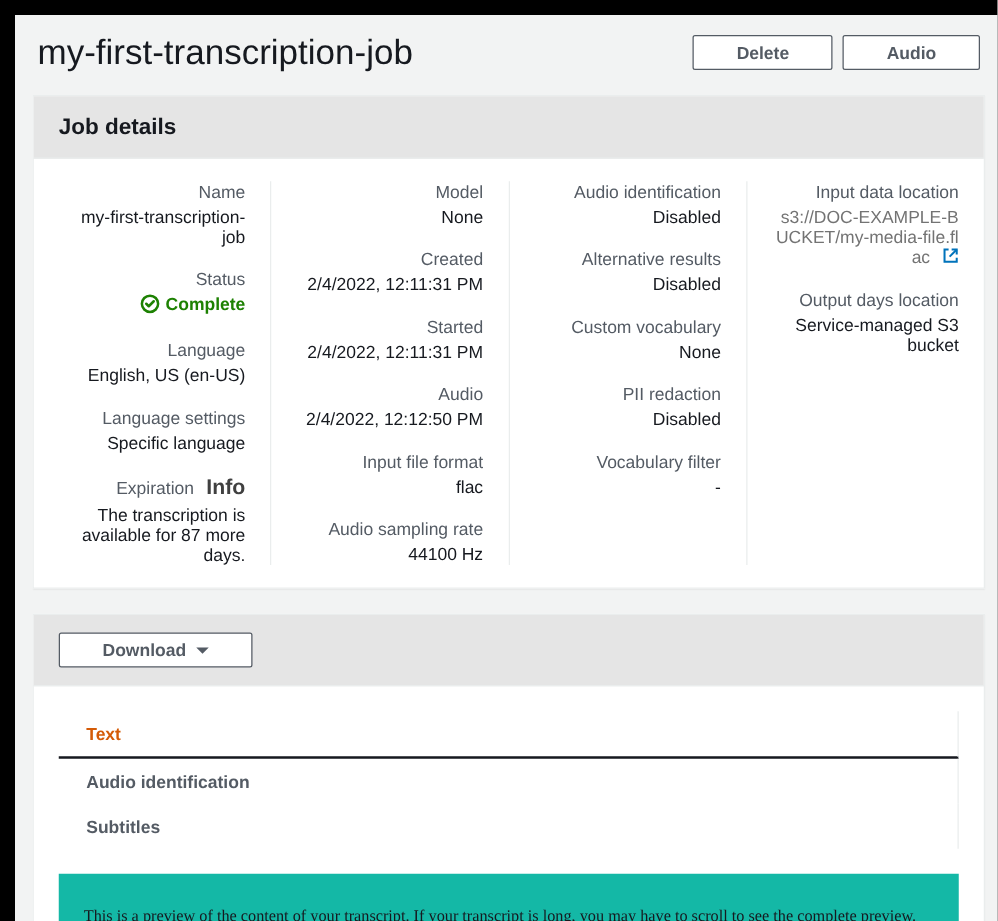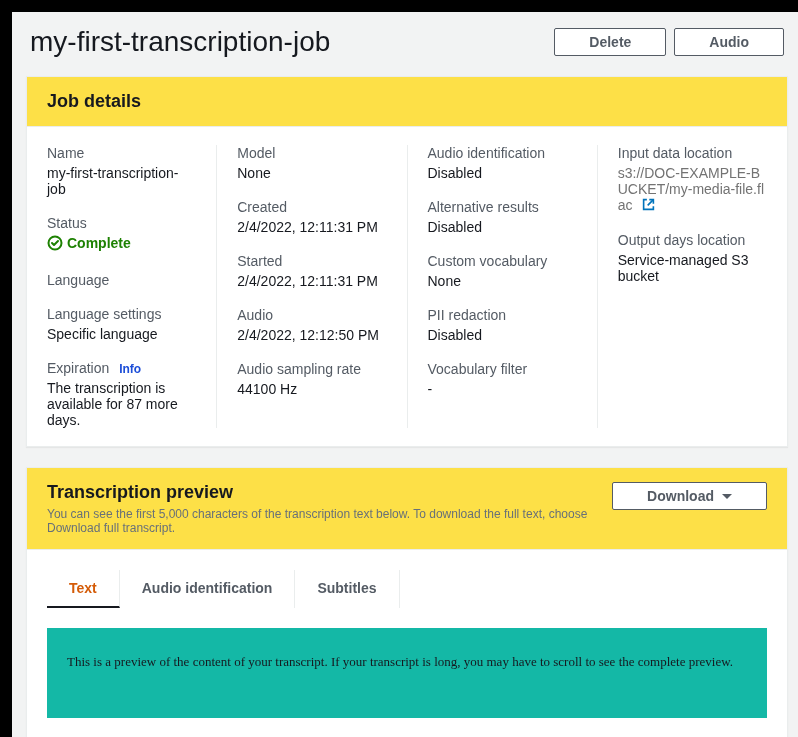--- a/index.html
+++ b/index.html
@@ -46,21 +46,21 @@
     }
     .panel {
       background: #fff;
       margin: 0 14px 20px 14px;
       border: 1px solid #eaeded;
       box-shadow: 0 1px 1px rgba(0,0,0,0.05);
     }
     .panel-header {
       padding: 14px 20px;
       border-bottom: 1px solid #eaeded;
-      background: #fde047;
+      background: #e5e5e5;
     }
     .panel-header h2 {
       font-size: 18px;
       font-weight: 700;
       color: #16191f;
     }
     .panel-subtext {
       font-size: 12px;
       color: #687078;
       margin-top: 4px;
@@ -80,20 +80,21 @@
       border-right: 1px solid #eaeded;
       margin-right: 20px;
     }
     .details-col:last-child {
       border-right: none;
       margin-right: 0;
       padding-right: 0;
     }
     .field {
       margin-bottom: 18px;
+      text-align: right;
     }
     .field:last-child { margin-bottom: 0; }
     .field-label {
       font-size: 14px;
       color: #545b64;
       margin-bottom: 4px;
     }
     .field-value {
       font-size: 14px;
       color: #16191f;
@@ -108,22 +109,22 @@
     .status-complete svg {
       width: 16px;
       height: 16px;
     }
     .link {
       color: #737373;
       text-decoration: none;
       word-break: break-all;
     }
     .info-link {
-      color: #1d4ed8;
-      font-size: 12px;
+      color: #404040;
+      font-size: 17px;
       font-weight: 700;
       margin-left: 6px;
       cursor: pointer;
     }
     .external-icon {
       display: inline-block;
       margin-left: 6px;
       vertical-align: middle;
     }
     .btn-dropdown {
@@ -136,20 +137,21 @@
       width: 0;
       height: 0;
       border-left: 5px solid transparent;
       border-right: 5px solid transparent;
       border-top: 5px solid #545b64;
     }
     .tabs {
       display: flex;
       padding: 0 20px;
       margin-top: 20px;
+      flex-direction: column;
     }
     .tab {
       padding: 10px 22px;
       font-size: 14px;
       font-weight: 700;
       color: #545b64;
       cursor: pointer;
       border-right: 1px solid #eaeded;
     }
     .tab.active {
@@ -195,20 +197,21 @@
           <div class="field-value status-complete">
             <svg viewBox="0 0 16 16" fill="none" stroke="#1d8102" stroke-width="2">
                 <circle cx="8" cy="8" r="6.5"></circle>
                 <path d="M5 8 l2 2 l4 -4" stroke-linecap="round" stroke-linejoin="round"></path>
               </svg>
             <span>Complete</span>
           </div>
         </div>
         <div class="field">
           <div class="field-label">Language</div>
+          <div class="field-value">English, US (en-US)</div>
         </div>
         <div class="field">
           <div class="field-label">Language settings</div>
           <div class="field-value">Specific language</div>
         </div>
         <div class="field">
           <div class="field-label">
             <span>Expiration</span>
             <span class="info-link">Info</span>
           </div>
@@ -225,20 +228,24 @@
           <div class="field-label">Created</div>
           <div class="field-value">2/4/2022, 12:11:31 PM</div>
         </div>
         <div class="field">
           <div class="field-label">Started</div>
           <div class="field-value">2/4/2022, 12:11:31 PM</div>
         </div>
         <div class="field">
           <div class="field-label">Audio</div>
           <div class="field-value">2/4/2022, 12:12:50 PM</div>
+        </div>
+        <div class="field">
+          <div class="field-label">Input file format</div>
+          <div class="field-value">flac</div>
         </div>
         <div class="field">
           <div class="field-label">Audio sampling rate</div>
           <div class="field-value">44100 Hz</div>
         </div>
       </div>
 
       <div class="details-col">
         <div class="field">
           <div class="field-label">Audio identification</div>
@@ -280,24 +287,20 @@
           <div class="field-label">Output days location</div>
           <div class="field-value">Service-managed S3 bucket</div>
         </div>
       </div>
 
     </div>
   </div>
 
   <div class="panel">
     <div class="panel-header panel-header-row">
-      <div>
-        <h2>Transcription preview</h2>
-        <div class="panel-subtext">You can see the first 5,000 characters of the transcription text below. To download the full text, choose Download full transcript.</div>
-      </div>
       <button class="btn btn-dropdown">
         <span>Download</span>
         <span class="caret"></span>
       </button>
     </div>
 
     <div class="tabs">
       <div class="tab active">Text</div>
       <div class="tab">Audio identification</div>
       <div class="tab">Subtitles</div>

